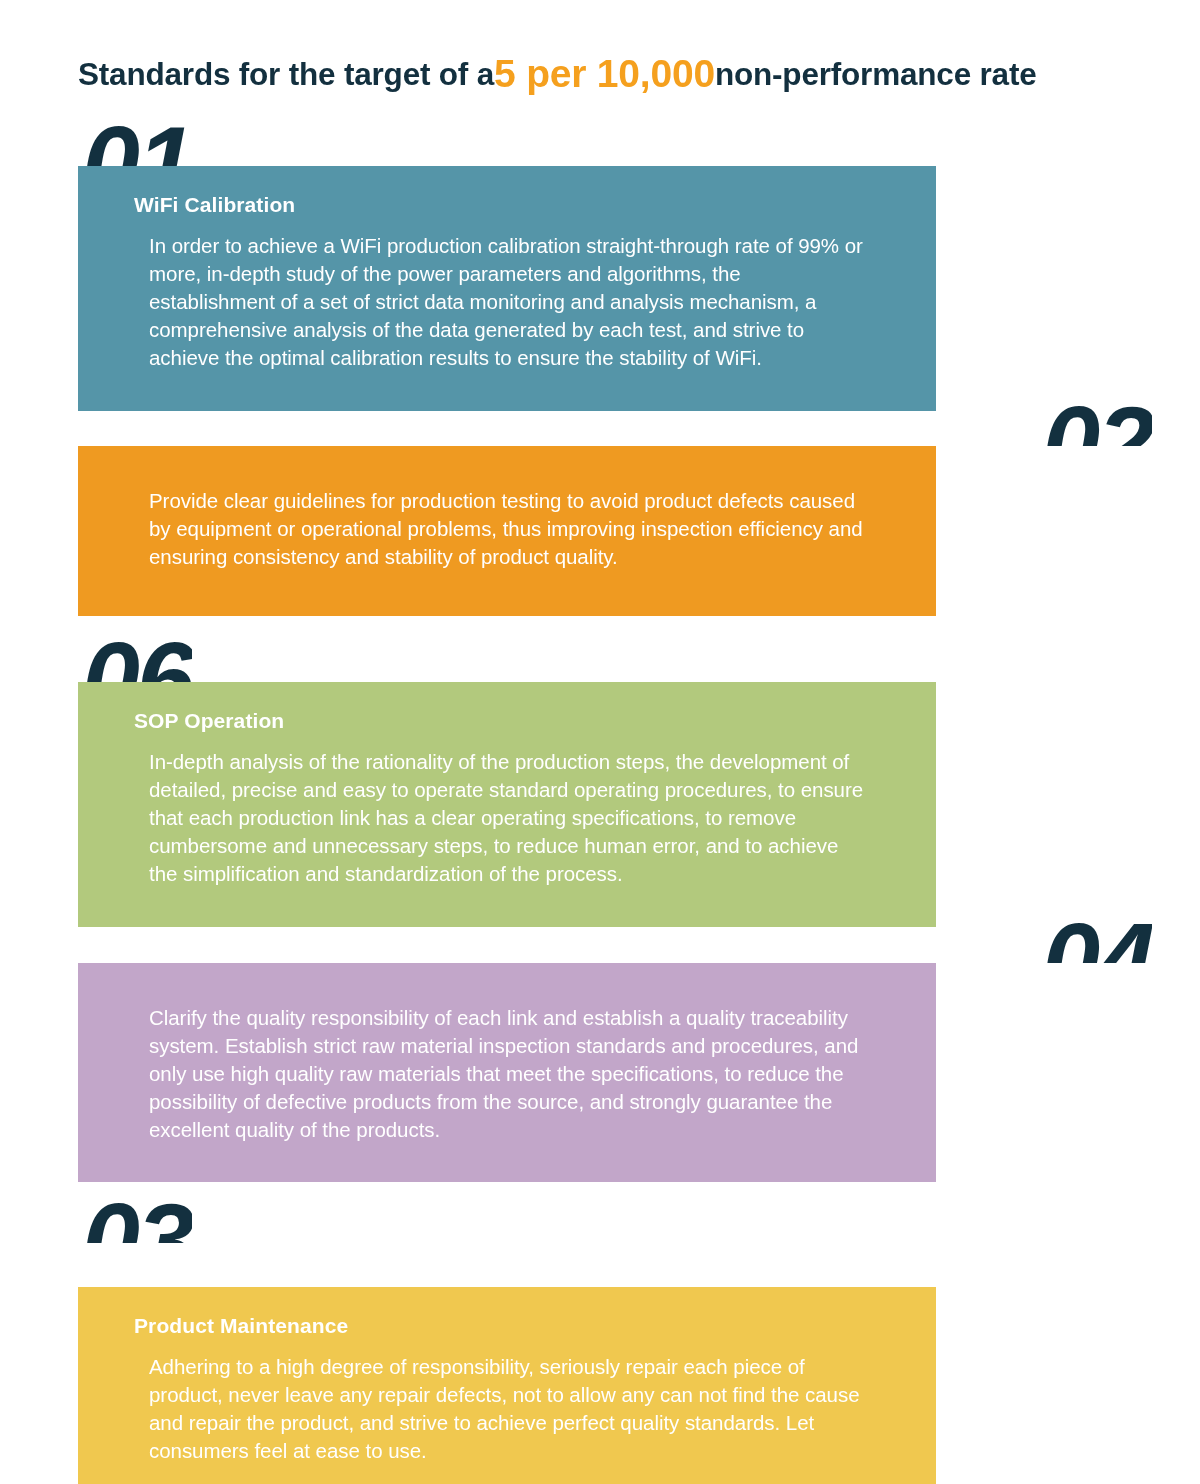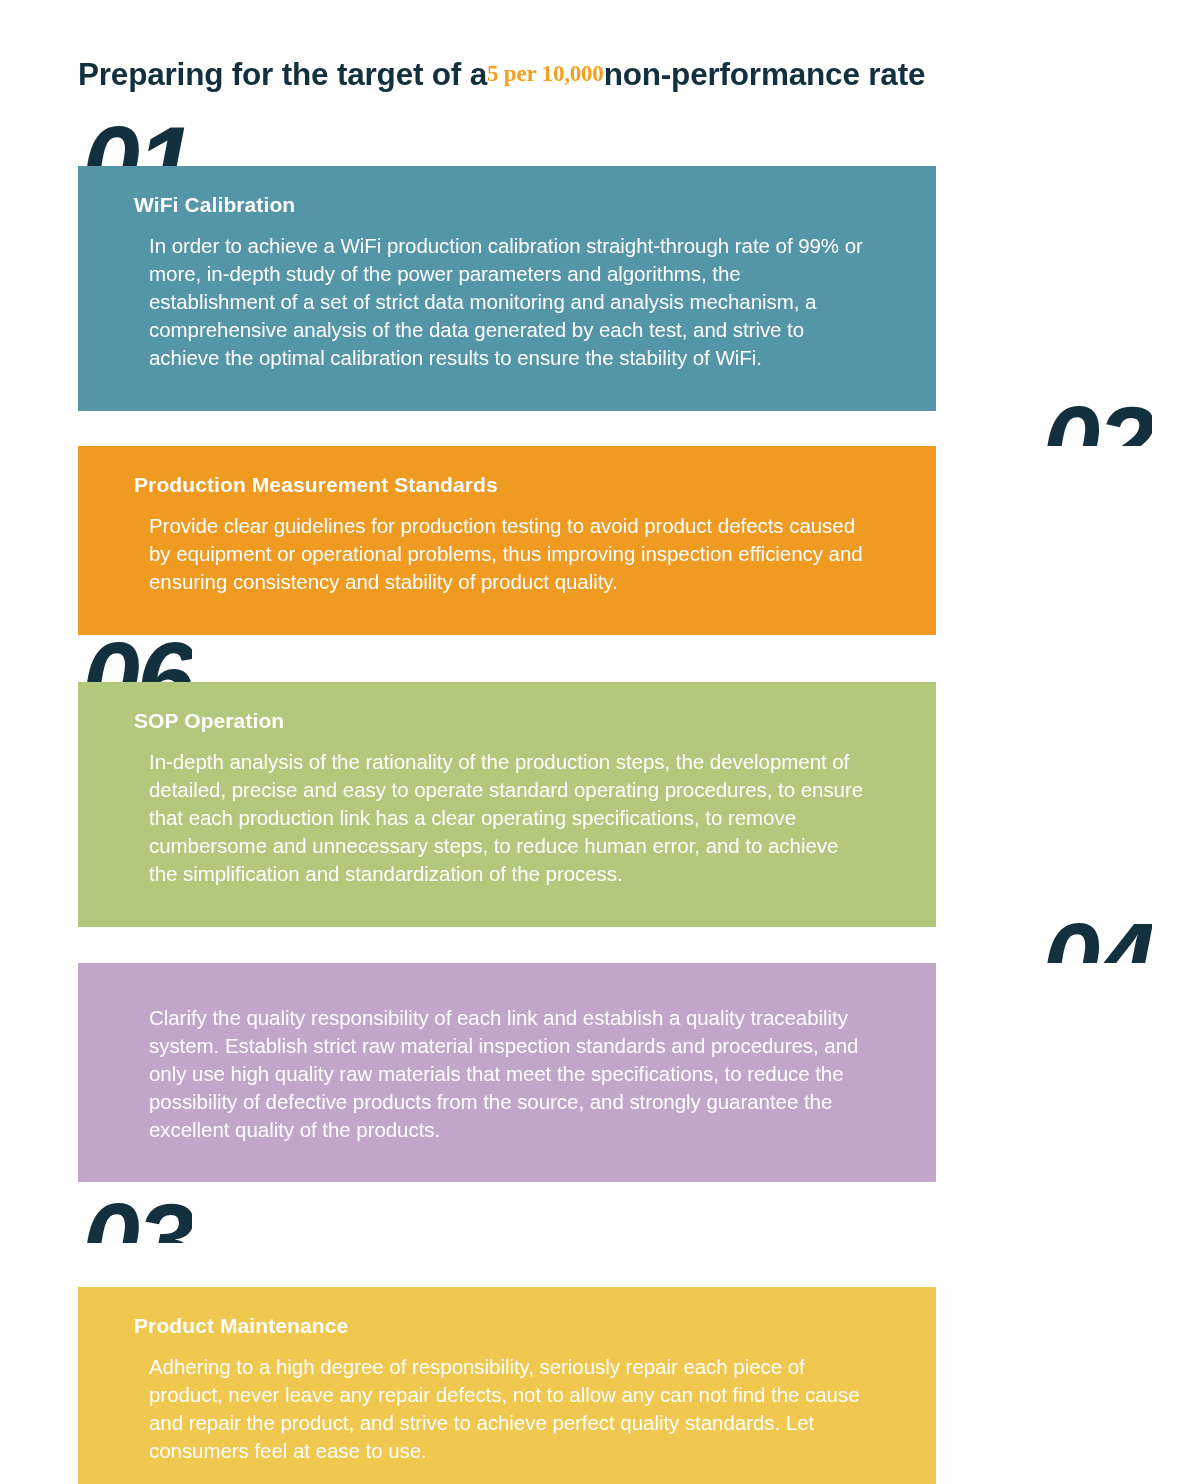--- a/index.html
+++ b/index.html
@@ -32,25 +32,24 @@
     align-items: center;
     white-space: nowrap;
   }
   .title-text {
     font-size: 31.5px;
     font-weight: bold;
     color: #13303f;
     letter-spacing: -0.2px;
   }
   .title-accent {
-    font-size: 23px;
+    font-size: 39px;
     font-weight: bold;
     color: #f5a01e;
     letter-spacing: -0.2px;
-    font-family: Liberation Serif, serif;
   }
 
   
   .cards {
     position: absolute;
     left: 0;
     top: 0;
     width: 1200px;
     height: 1484px;
   }
@@ -117,38 +116,37 @@
     margin: 15px;
     letter-spacing: -0.05px;
   }
 </style>
 </head>
 <body>
 
 <div class="slide">
 
   <div class="title-bar">
-    <span class="title-text">Preparing for the target of a </span>
+    <span class="title-text">Standards for the target of a </span>
       <span class="title-accent">5 per 10,000</span>
       <span class="title-text"> non-performance rate</span>
   </div>
 
   <div class="cards" id="cards-root">
       <div class="card-block" style="top: 0px;">
         <div class="step-number number-top left" style="top: 120px; height: 46px; z-index: 1;"><span>01</span></div>
         <div class="band" style="top: 166px; min-height: 214px; background: rgb(85, 149, 168);">
           <div class="band-title">WiFi Calibration</div>
           <div class="band-body">In order to achieve a WiFi production calibration straight-through rate of 99% or more, in-depth study of the power parameters and algorithms, the establishment of a set of strict data monitoring and analysis mechanism, a comprehensive analysis of the data generated by each test, and strive to achieve the optimal calibration results to ensure the stability of WiFi.</div>
         </div>
         <div class="step-number number-fade left" style="top: 166px; height: 50px; z-index: 3;"></div>
       </div>
       <div class="card-block" style="top: 0px;">
         <div class="step-number number-top right" style="top: 400px; height: 46px; z-index: 1;"><span>02</span></div>
         <div class="band" style="top: 446px; min-height: 170px; background: rgb(239, 154, 33);">
-          <div class="band-title">Production Measurement Standards</div>
           <div class="band-body">Provide clear guidelines for production testing to avoid product defects caused by equipment or operational problems, thus improving inspection efficiency and ensuring consistency and stability of product quality.</div>
         </div>
         <div class="step-number number-fade right" style="top: 446px; height: 50px; z-index: 3;"></div>
       </div>
       <div class="card-block" style="top: 0px;">
         <div class="step-number number-top left" style="top: 636px; height: 46px; z-index: 1;"><span>06</span></div>
         <div class="band" style="top: 682px; min-height: 224px; background: rgb(178, 201, 125);">
           <div class="band-title">SOP Operation</div>
           <div class="band-body">In-depth analysis of the rationality of the production steps, the development of detailed, precise and easy to operate standard operating procedures, to ensure that each production link has a clear operating specifications, to remove cumbersome and unnecessary steps, to reduce human error, and to achieve the simplification and standardization of the process.</div>
         </div>

